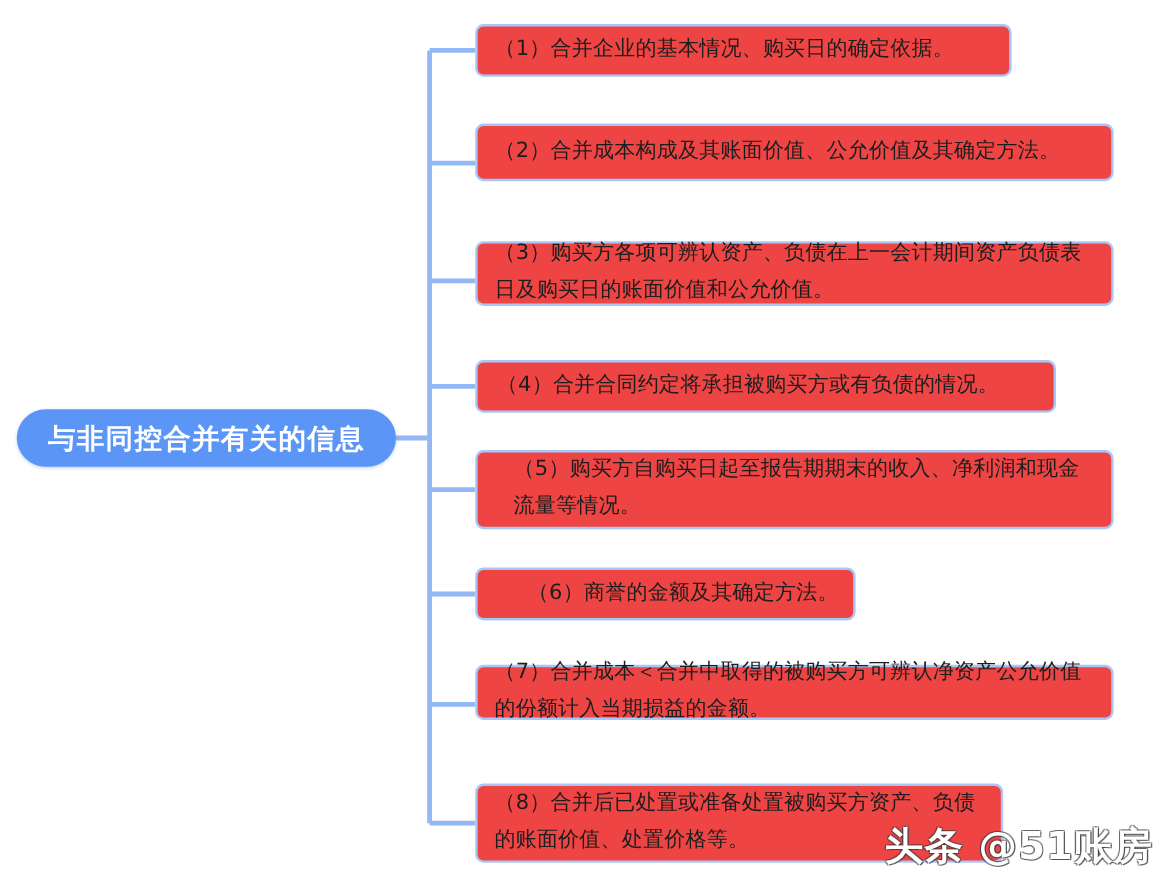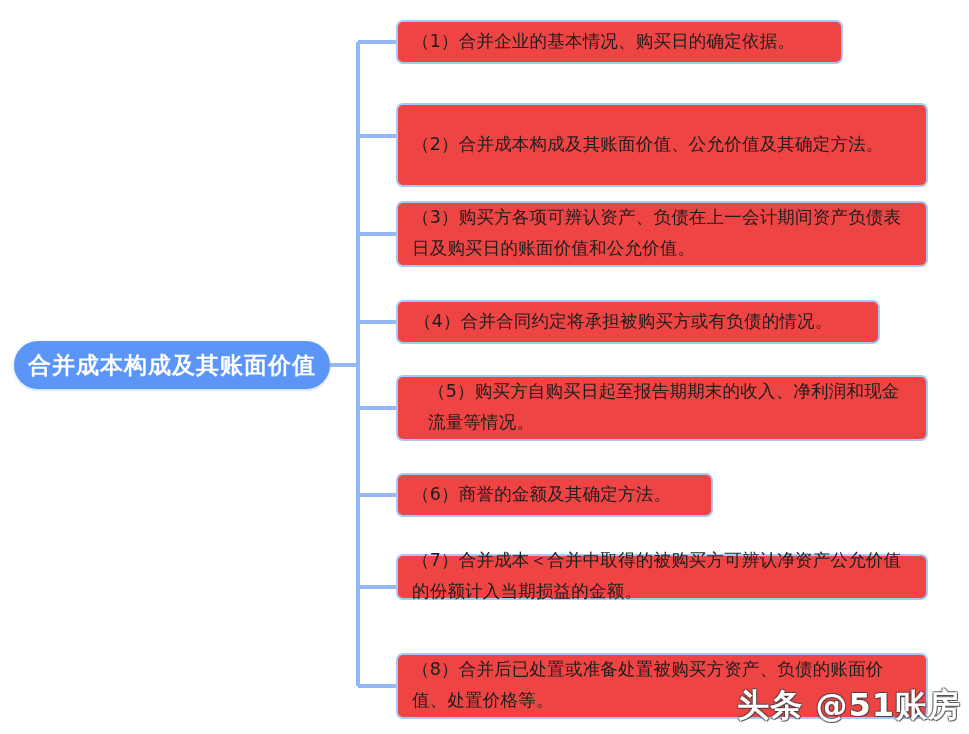--- a/index.html
+++ b/index.html
@@ -102,50 +102,50 @@
       <line x1="358" y1="234" x2="396" y2="234"></line>
       <line x1="358" y1="322" x2="396" y2="322"></line>
       <line x1="358" y1="408" x2="396" y2="408"></line>
       <line x1="358" y1="495" x2="396" y2="495"></line>
       <line x1="358" y1="587" x2="396" y2="587"></line>
       <line x1="358" y1="686" x2="396" y2="686"></line>
     </g>
   </svg>
 
   <div class="root-node">
-    <span class="root-label">合并成本构成及其账面价值</span>
+    <span class="root-label">与非同控合并有关的信息</span>
   </div>
 
   <div class="branch-node" style="left:396px; top:20px; width:447px; height:44px;">
     <span class="branch-label">（1）合并企业的基本情况、购买日的确定依据。</span>
   </div>
 
-  <div class="branch-node" style="left:396px; top:103px; width:532px; height:84px;">
+  <div class="branch-node" style="left:396px; top:103px; width:532px; height:48px;">
     <span class="branch-label">（2）合并成本构成及其账面价值、公允价值及其确定方法。</span>
   </div>
 
-  <div class="branch-node" style="left:396px; top:201px; width:532px; height:66px;">
+  <div class="branch-node" style="left:396px; top:201px; width:532px; height:54px;">
     <span class="branch-label">（3）购买方各项可辨认资产、负债在上一会计期间资产负债表日及购买日的账面价值和公允价值。</span>
   </div>
 
   <div class="branch-node" style="left:396px; top:300px; width:484px; height:44px;padding-left:16px;">
     <span class="branch-label">（4）合并合同约定将承担被购买方或有负债的情况。</span>
   </div>
 
   <div class="branch-node" style="left:396px; top:375px; width:532px; height:66px;padding-left:30px;">
     <span class="branch-label">（5）购买方自购买日起至报告期期末的收入、净利润和现金流量等情况。</span>
   </div>
 
-  <div class="branch-node" style="left:396px; top:473px; width:317px; height:44px;">
+  <div class="branch-node" style="left:396px; top:473px; width:317px; height:44px;justify-content:flex-end;">
     <span class="branch-label">（6）商誉的金额及其确定方法。</span>
   </div>
 
   <div class="branch-node" style="left:396px; top:554px; width:532px; height:46px;">
     <span class="branch-label">（7）合并成本＜合并中取得的被购买方可辨认净资产公允价值的份额计入当期损益的金额。</span>
   </div>
 
-  <div class="branch-node" style="left:396px; top:653px; width:532px; height:66px;">
+  <div class="branch-node" style="left:396px; top:653px; width:440px; height:66px;">
     <span class="branch-label">（8）合并后已处置或准备处置被购买方资产、负债的账面价值、处置价格等。</span>
   </div>
 
   <div class="watermark">头条 @51账房</div>
 
 </div>
 
 </body></html>

